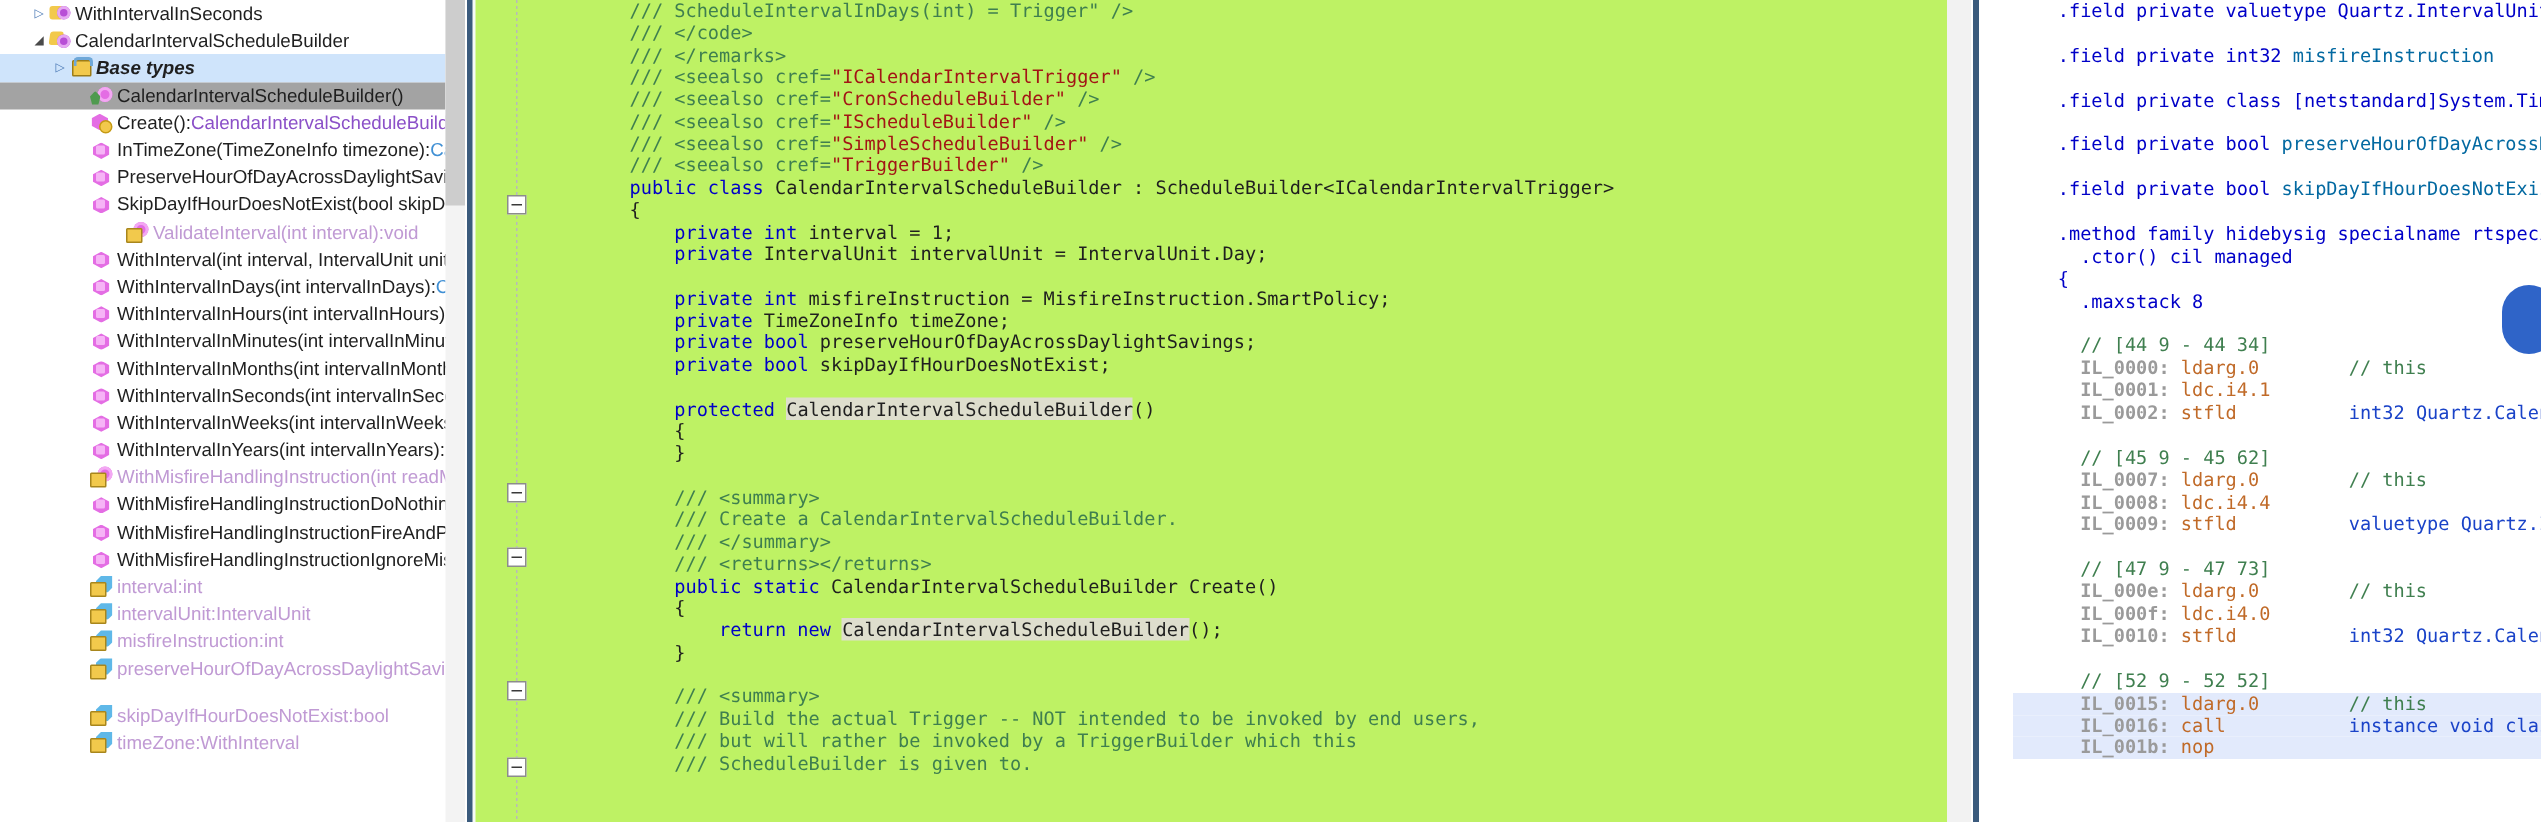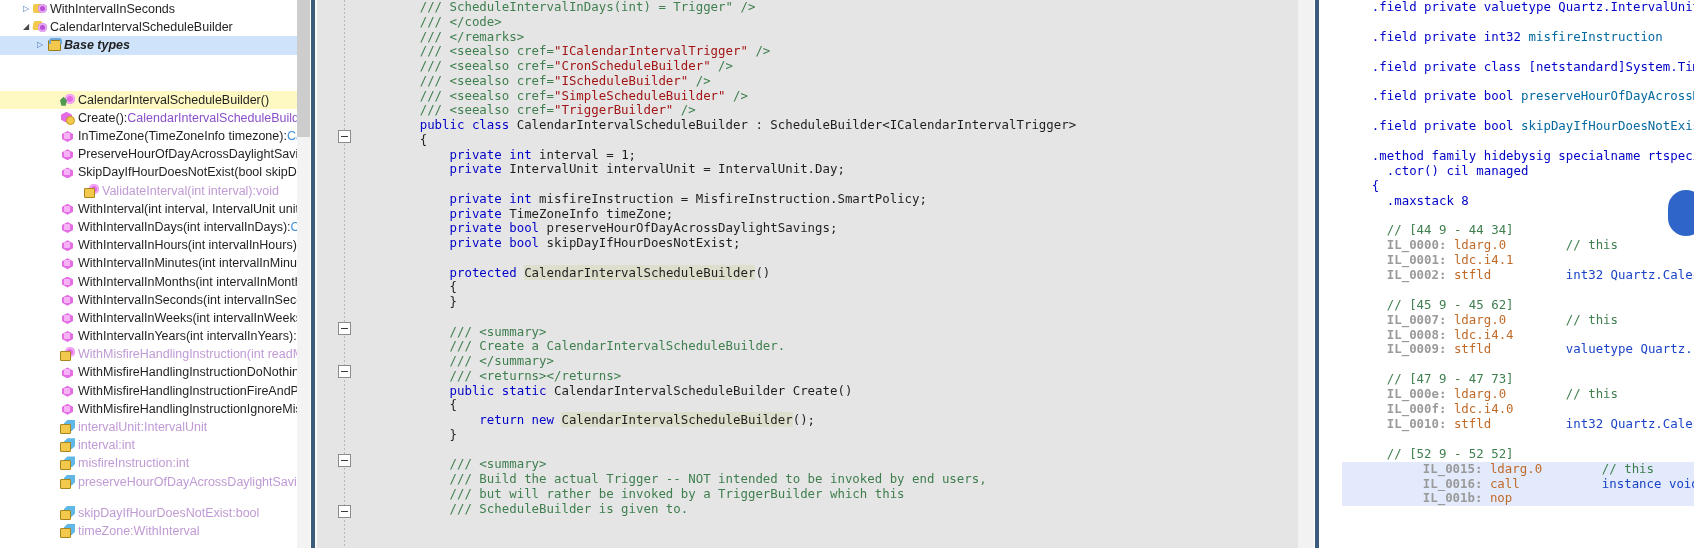--- a/index.html
+++ b/index.html
@@ -13,21 +13,21 @@
     position:relative; width:310px; height:548px; background:#ffffff;
     overflow:hidden; flex:0 0 310px;
   }
   .tree-scroll { position:absolute; inset:0 13px 0 0; }
   .tree-row {
     position:relative; height:18.2px; display:flex; align-items:center;
     white-space:nowrap; font-size:12.5px; color:#1e1e1e;
     font-family:"Liberation Sans", sans-serif;
   }
   .tree-row.sel-blue { background:#cfe4fb; }
-  .tree-row.sel-gray { background:#fef9c3;margin-top:36px; }
+  .tree-row.sel-gray { background:#a3a3a3; }
   .tw { display:inline-block; width:12px; flex:0 0 12px; text-align:center; color:#4b79b5; font-size:8px; line-height:1; }
   .tw.open { color:#4a4a4a; }
   .ico { display:inline-block; width:15px; height:14px; flex:0 0 15px; position:relative; margin-right:3px; }
   .lbl { overflow:hidden; }
   .lbl .t1 { color:#1f1f1f; }
   .lbl .t2 { color:#b23fb2; }
   .lbl .t3 { color:#8b50c8; }
   .lbl .t4 { color:#3f8fd4; }
   .tree-row.dim .lbl .t1,
   .tree-row.dim .lbl .t2,
@@ -69,21 +69,21 @@
   .ico.ext::before{ content:""; position:absolute; left:1px; top:2px; width:9px; height:9px;
     background:#f2c94c; border-radius:2px; }
   .ico.ext::after{ content:""; position:absolute; left:6px; top:2px; width:9px; height:9px;
     background:#b84fd6; border-radius:50%; box-shadow:inset 0 0 0 2px #e6a9f2; }
 
   
   .tree-sb { position:absolute; right:0; top:0; width:13px; height:548px; background:#f3f3f3; }
   .tree-sb .thumb { position:absolute; left:0; top:0; width:13px; height:137px; background:#cdcdcd; }
 
   
-  .code-panel { position:relative; flex:1 1 auto; height:548px; background:#e5e5e5; overflow:hidden; }
+  .code-panel { position:relative; flex:1 1 auto; height:548px; background:#bef264; overflow:hidden; }
   .code-edge { position:absolute; left:0; top:0; width:6px; height:548px;
     background:linear-gradient(to right,#ffffff 0,#ffffff 1px,#3b5b7d 1px,#3b5b7d 5px,#ffffff 5px); }
   .code-edge2 { position:absolute; left:5px; top:0; width:2px; height:548px; background:#f7f9f7; }
 
   .fold-col { position:absolute; left:24px; top:0; width:22px; height:548px; }
   .fold-line { position:absolute; left:10px; top:0; width:1px; height:548px;
     background:repeating-linear-gradient(to bottom,#b9b9b9 0,#b9b9b9 2px,transparent 2px,transparent 4px); }
   .fold-box { position:absolute; left:4px; width:13px; height:13px; background:#fff;
     border:1px solid #8c8c8c; }
   .fold-box::after { content:""; position:absolute; left:2px; top:5px; width:7px; height:1px; background:#3a3a3a; }
@@ -101,21 +101,21 @@
 
   
   .il-panel { position:relative; flex:0 0 396px; width:396px; height:548px; background:#fff; overflow:hidden; }
   .il-sb { position:absolute; left:0; top:0; width:16px; height:548px; background:#f2f2f2; }
   .il-edge { position:absolute; left:16px; top:0; width:6px; height:548px;
     background:linear-gradient(to right,#ffffff 0,#ffffff 1px,#3b5b7d 1px,#3b5b7d 5px,#ffffff 5px); }
   .il-text { position:absolute; left:44px; top:0; right:0; height:548px;
     font-family:"DejaVu Sans Mono", monospace; font-size:12.4px; line-height:14.9px;
     white-space:pre; color:#1f1f1f; }
   .il-text .ln { height:14.9px; position:relative; }
-  .il-text .ln.hlrow { background:#e2eafc;padding-left:36px; }
+  .il-text .ln.hlrow { background:#e2eafc; }
   .ilkw  { color:#0000c8; }
   .ilid  { color:#0369a1; }
   .iladdr{ color:#9a9a9a;font-weight:bold; }
   .ilop  { color:#c06a28; }
   .ilcmt { color:#3f7f4f; }
   .ilsig { color:#1a43c8; }
 
   .blue-blob { position:absolute; right:-10px; top:190px; width:36px; height:46px;
     background:#2f64c8; border-radius:18px; }
 </style>
@@ -227,26 +227,26 @@
           <span class="lbl"><span class="t1">WithMisfireHandlingInstructionFireAndProce</span></span>
         </div>
         <div class="tree-row" style="padding-left: 48px;">
           <span class="tw"></span>
           <span class="ico hex"></span>
           <span class="lbl"><span class="t1">WithMisfireHandlingInstructionIgnoreMisfires</span></span>
         </div>
         <div class="tree-row dim" style="padding-left: 48px;">
           <span class="tw"></span>
           <span class="ico field"></span>
+          <span class="lbl"><span class="t1">interval:int</span></span>
+        </div>
+        <div class="tree-row dim" style="padding-left: 48px;">
+          <span class="tw"></span>
+          <span class="ico field"></span>
           <span class="lbl"><span class="t1">intervalUnit:IntervalUnit</span></span>
-        </div>
-        <div class="tree-row dim" style="padding-left: 48px;">
-          <span class="tw"></span>
-          <span class="ico field"></span>
-          <span class="lbl"><span class="t1">interval:int</span></span>
         </div>
         <div class="tree-row dim" style="padding-left: 48px;">
           <span class="tw"></span>
           <span class="ico field"></span>
           <span class="lbl"><span class="t1">misfireInstruction:int</span></span>
         </div>
         <div class="tree-row dim" style="padding-left: 48px;">
           <span class="tw"></span>
           <span class="ico field"></span>
           <span class="lbl"><span class="t1">preserveHourOfDayAcrossDaylightSavings:bo</span></span>

